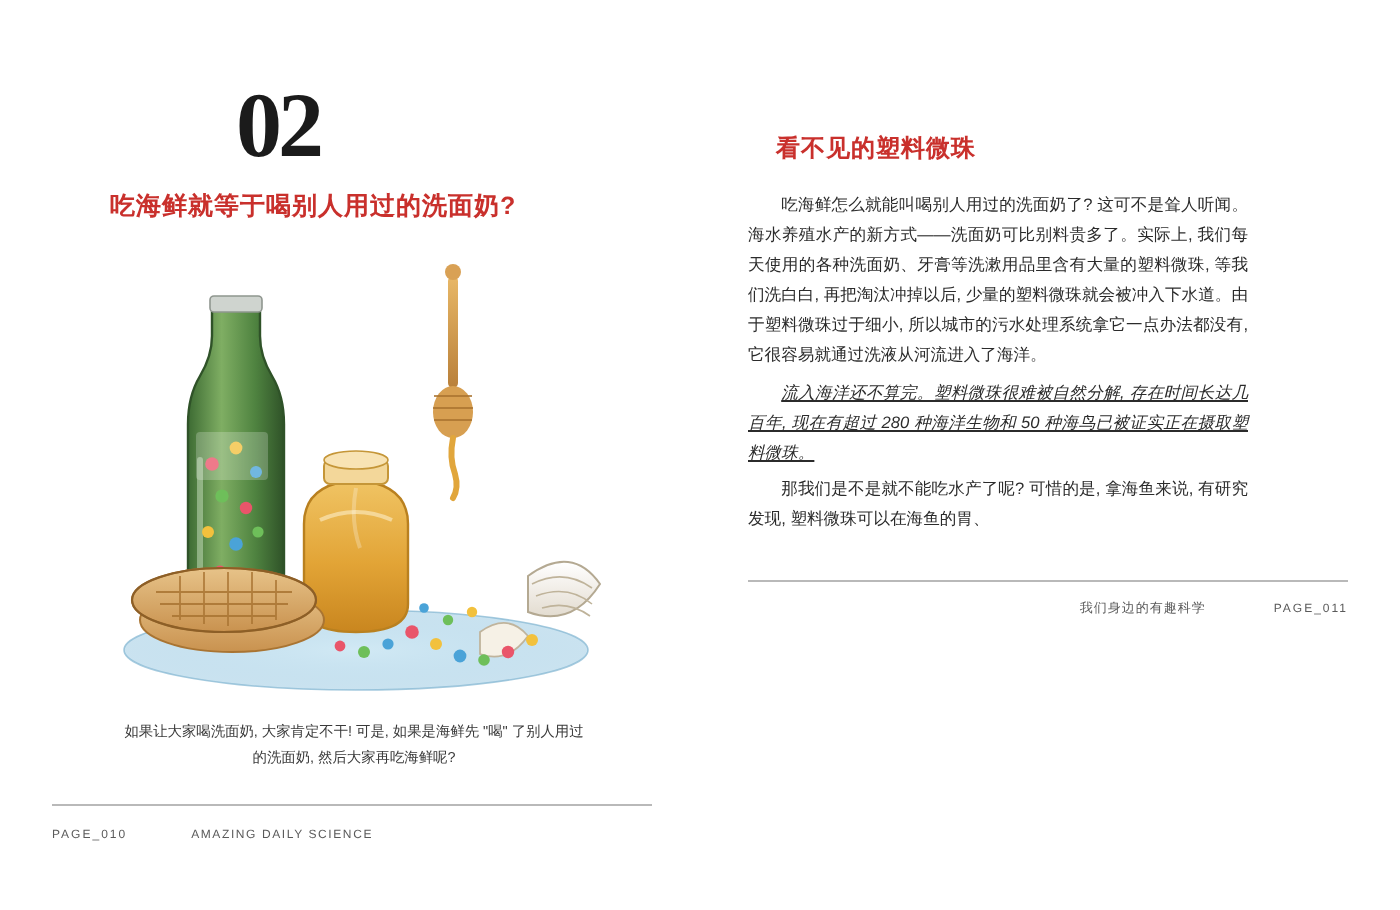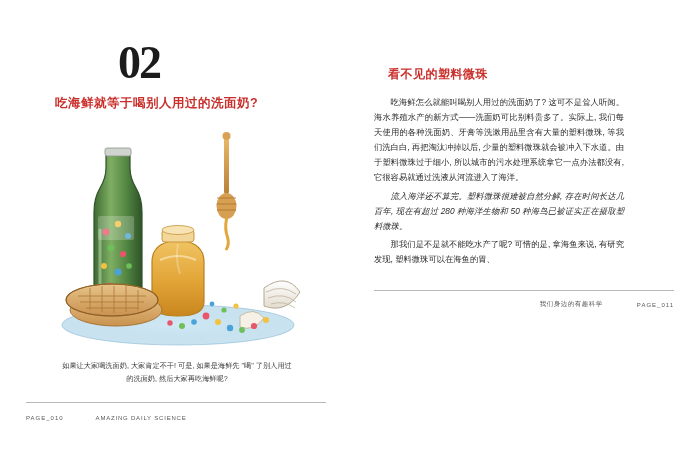--- a/index.html
+++ b/index.html
@@ -127,20 +127,21 @@
   .body-col p {
     margin: 0 0 3px 0;
     text-indent: 2em;
     font-size: 8.3px;
     line-height: 1.82;
     color: #2b2b2b;
     text-align: justify;
   }
   .body-col p.italic {
     font-style: italic;
+    text-decoration: underline;
   }
   .footer-right {
     position: absolute;
     right: 26px;
     bottom: 34px;
     width: 300px;
     display: flex;
     align-items: center;
     justify-content: flex-end;
     gap: 10px;

